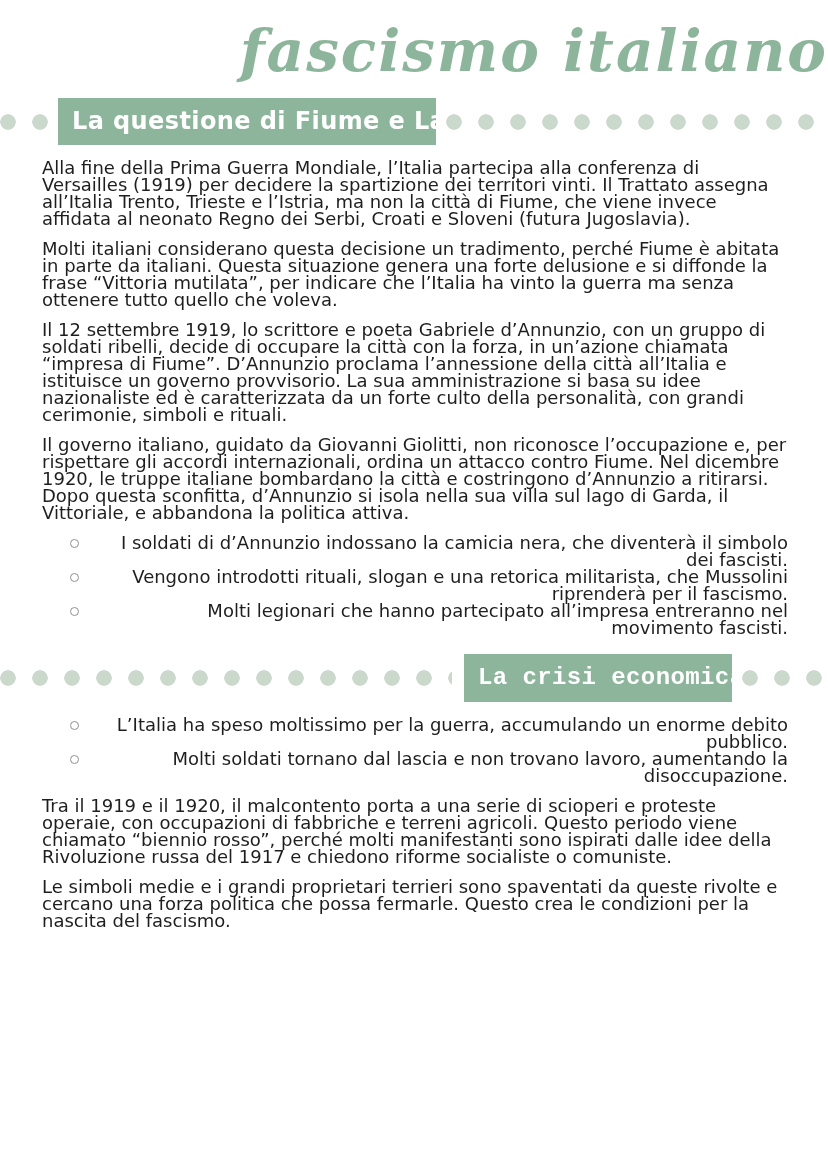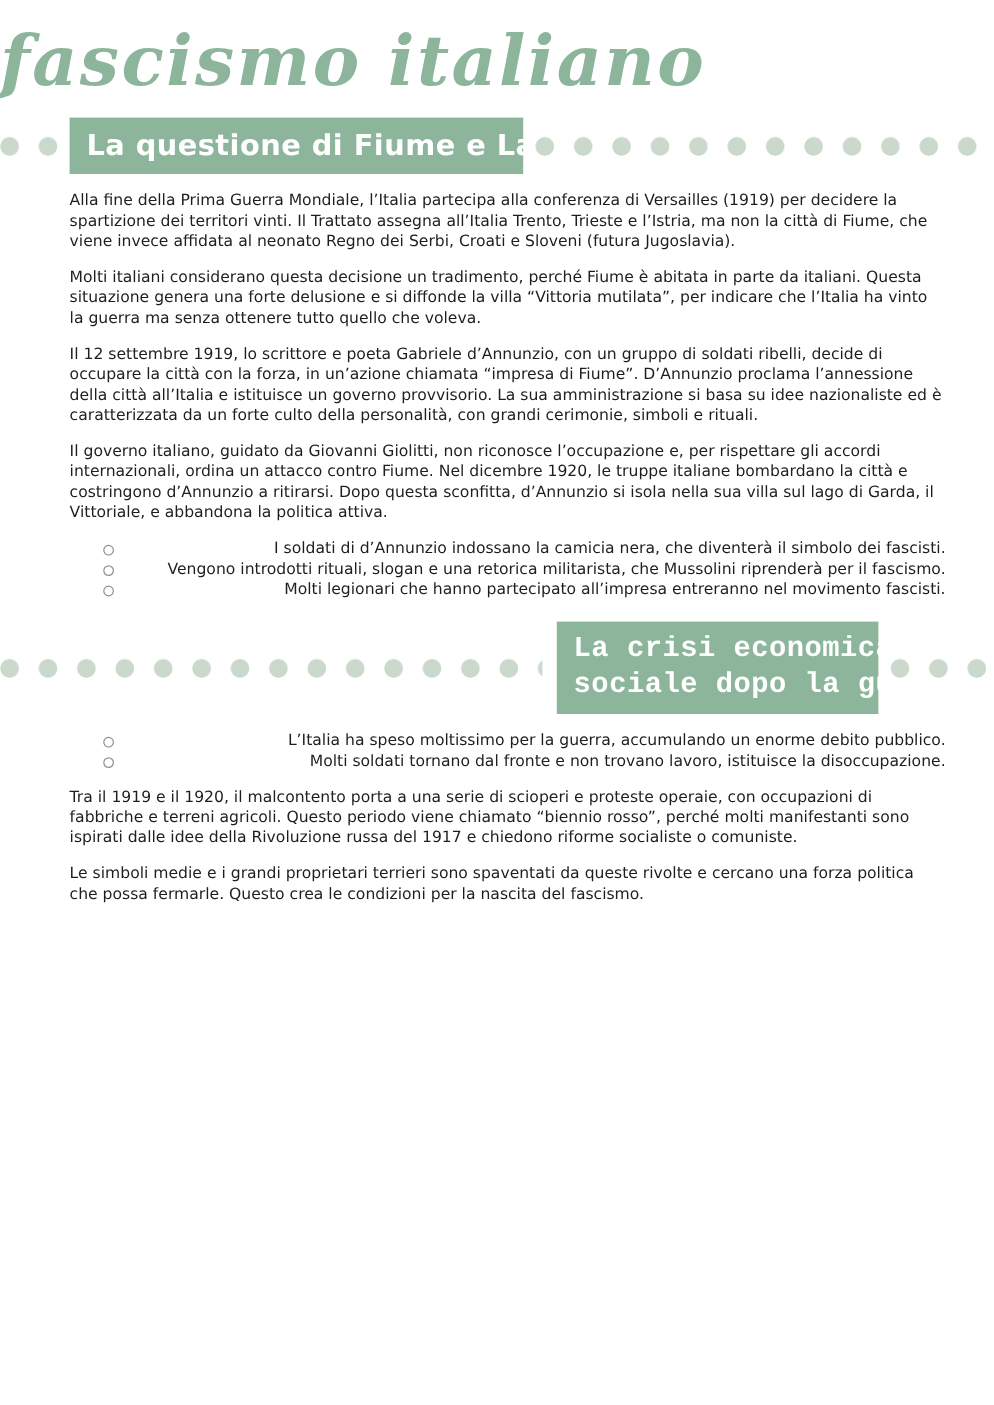--- a/index.html
+++ b/index.html
@@ -16,21 +16,21 @@
     background: #ffffff;
     font-family: "DejaVu Sans", sans-serif;
     color: var(--text);
     overflow: hidden;
   }
   .page { width: 828px; height: 1171px; position: relative; }
 
   
   .doc-title {
     margin: 20px 0 10px;
-    text-align: left;
+    text-align: right;
     font-family: "DejaVu Serif", serif;
     font-style: italic;
     font-weight: 700;
     font-size: 58px;
     line-height: 1.1;
     color: var(--accent);
     letter-spacing: 2px;
   }
 
   
@@ -59,22 +59,22 @@
     background-repeat: repeat-x;
     background-position: left center;
   }
   .dots-left-1  { width: 58px; flex: 0 0 auto; }
   .dots-right-1 { flex: 1 1 auto; margin-left: 10px; }
   .dots-left-2  { flex: 1 1 auto; margin-right: 12px; }
   .dots-right-2 { width: 86px; flex: 0 0 auto; margin-left: 10px; }
 
   
   .body-text {
-    margin: 14px 40px 0 58px;
-    font-size: 13px;
+    margin: 14px 40px 0 42px;
+    font-size: 18px;
     line-height: 17px;
   }
   .para { margin: 0 0 13px 0; }
   .para.intro { margin-bottom: 0; }
 
   .bullet-list {
     list-style: none;
     margin: 0 0 13px 0;
     padding: 0 0 0 62px;
     text-align: right;
@@ -102,41 +102,40 @@
   <div class="header-row header-row-1">
     <div class="dots dots-left-1"></div>
     <div class="heading-box heading-box-1">
       <span class="hl">La questione di Fiume e La</span>
     </div>
     <div class="dots dots-right-1"></div>
   </div>
 
   <div class="body-text">
     <p class="para">Alla fine della Prima Guerra Mondiale, l’Italia partecipa alla conferenza di Versailles (1919) per decidere la spartizione dei territori vinti. Il Trattato assegna all’Italia Trento, Trieste e l’Istria, ma non la città di Fiume, che viene invece affidata al neonato Regno dei Serbi, Croati e Sloveni (futura Jugoslavia).</p>
-    <p class="para">Molti italiani considerano questa decisione un tradimento, perché Fiume è abitata in parte da italiani. Questa situazione genera una forte delusione e si diffonde la villa “Vittoria mutilata”, per indicare che l’Italia ha vinto la guerra ma senza ottenere tutto quello che voleva.</p>
+    <p class="para">Molti italiani considerano questa decisione un tradimento, perché Fiume è abitata in parte da italiani. Questa situazione genera una forte delusione e si diffonde la frase “Vittoria mutilata”, per indicare che l’Italia ha vinto la guerra ma senza ottenere tutto quello che voleva.</p>
     <p class="para">Il 12 settembre 1919, lo scrittore e poeta Gabriele d’Annunzio, con un gruppo di soldati ribelli, decide di occupare la città con la forza, in un’azione chiamata “impresa di Fiume”. D’Annunzio proclama l’annessione della città all’Italia e istituisce un governo provvisorio. La sua amministrazione si basa su idee nazionaliste ed è caratterizzata da un forte culto della personalità, con grandi cerimonie, simboli e rituali.</p>
     <p class="para">Il governo italiano, guidato da Giovanni Giolitti, non riconosce l’occupazione e, per rispettare gli accordi internazionali, ordina un attacco contro Fiume. Nel dicembre 1920, le truppe italiane bombardano la città e costringono d’Annunzio a ritirarsi. Dopo questa sconfitta, d’Annunzio si isola nella sua villa sul lago di Garda, il Vittoriale, e abbandona la politica attiva.</p>
     <ul class="bullet-list">
       <li>I soldati di d’Annunzio indossano la camicia nera, che diventerà il simbolo dei fascisti.</li>
       <li>Vengono introdotti rituali, slogan e una retorica militarista, che Mussolini riprenderà per il fascismo.</li>
       <li>Molti legionari che hanno partecipato all’impresa entreranno nel movimento fascisti.</li>
     </ul>
   </div>
 
   <div class="header-row header-row-2">
     <div class="dots dots-left-2"></div>
     <div class="heading-box heading-box-2">
       <span class="hl">La crisi economica e</span>
-      <span class="hl">sociale dopo la guerra</span>
     </div>
     <div class="dots dots-right-2"></div>
   </div>
 
   <div class="body-text">
     <ul class="bullet-list">
       <li>L’Italia ha speso moltissimo per la guerra, accumulando un enorme debito pubblico.</li>
-      <li>Molti soldati tornano dal fronte e non trovano lavoro, istituisce la disoccupazione.</li>
+      <li>Molti soldati tornano dal lascia e non trovano lavoro, aumentando la disoccupazione.</li>
     </ul>
     <p class="para">Tra il 1919 e il 1920, il malcontento porta a una serie di scioperi e proteste operaie, con occupazioni di fabbriche e terreni agricoli. Questo periodo viene chiamato “biennio rosso”, perché molti manifestanti sono ispirati dalle idee della Rivoluzione russa del 1917 e chiedono riforme socialiste o comuniste.</p>
     <p class="para">Le simboli medie e i grandi proprietari terrieri sono spaventati da queste rivolte e cercano una forza politica che possa fermarle. Questo crea le condizioni per la nascita del fascismo.</p>
   </div>
 
 </div>
 
 </body></html>

